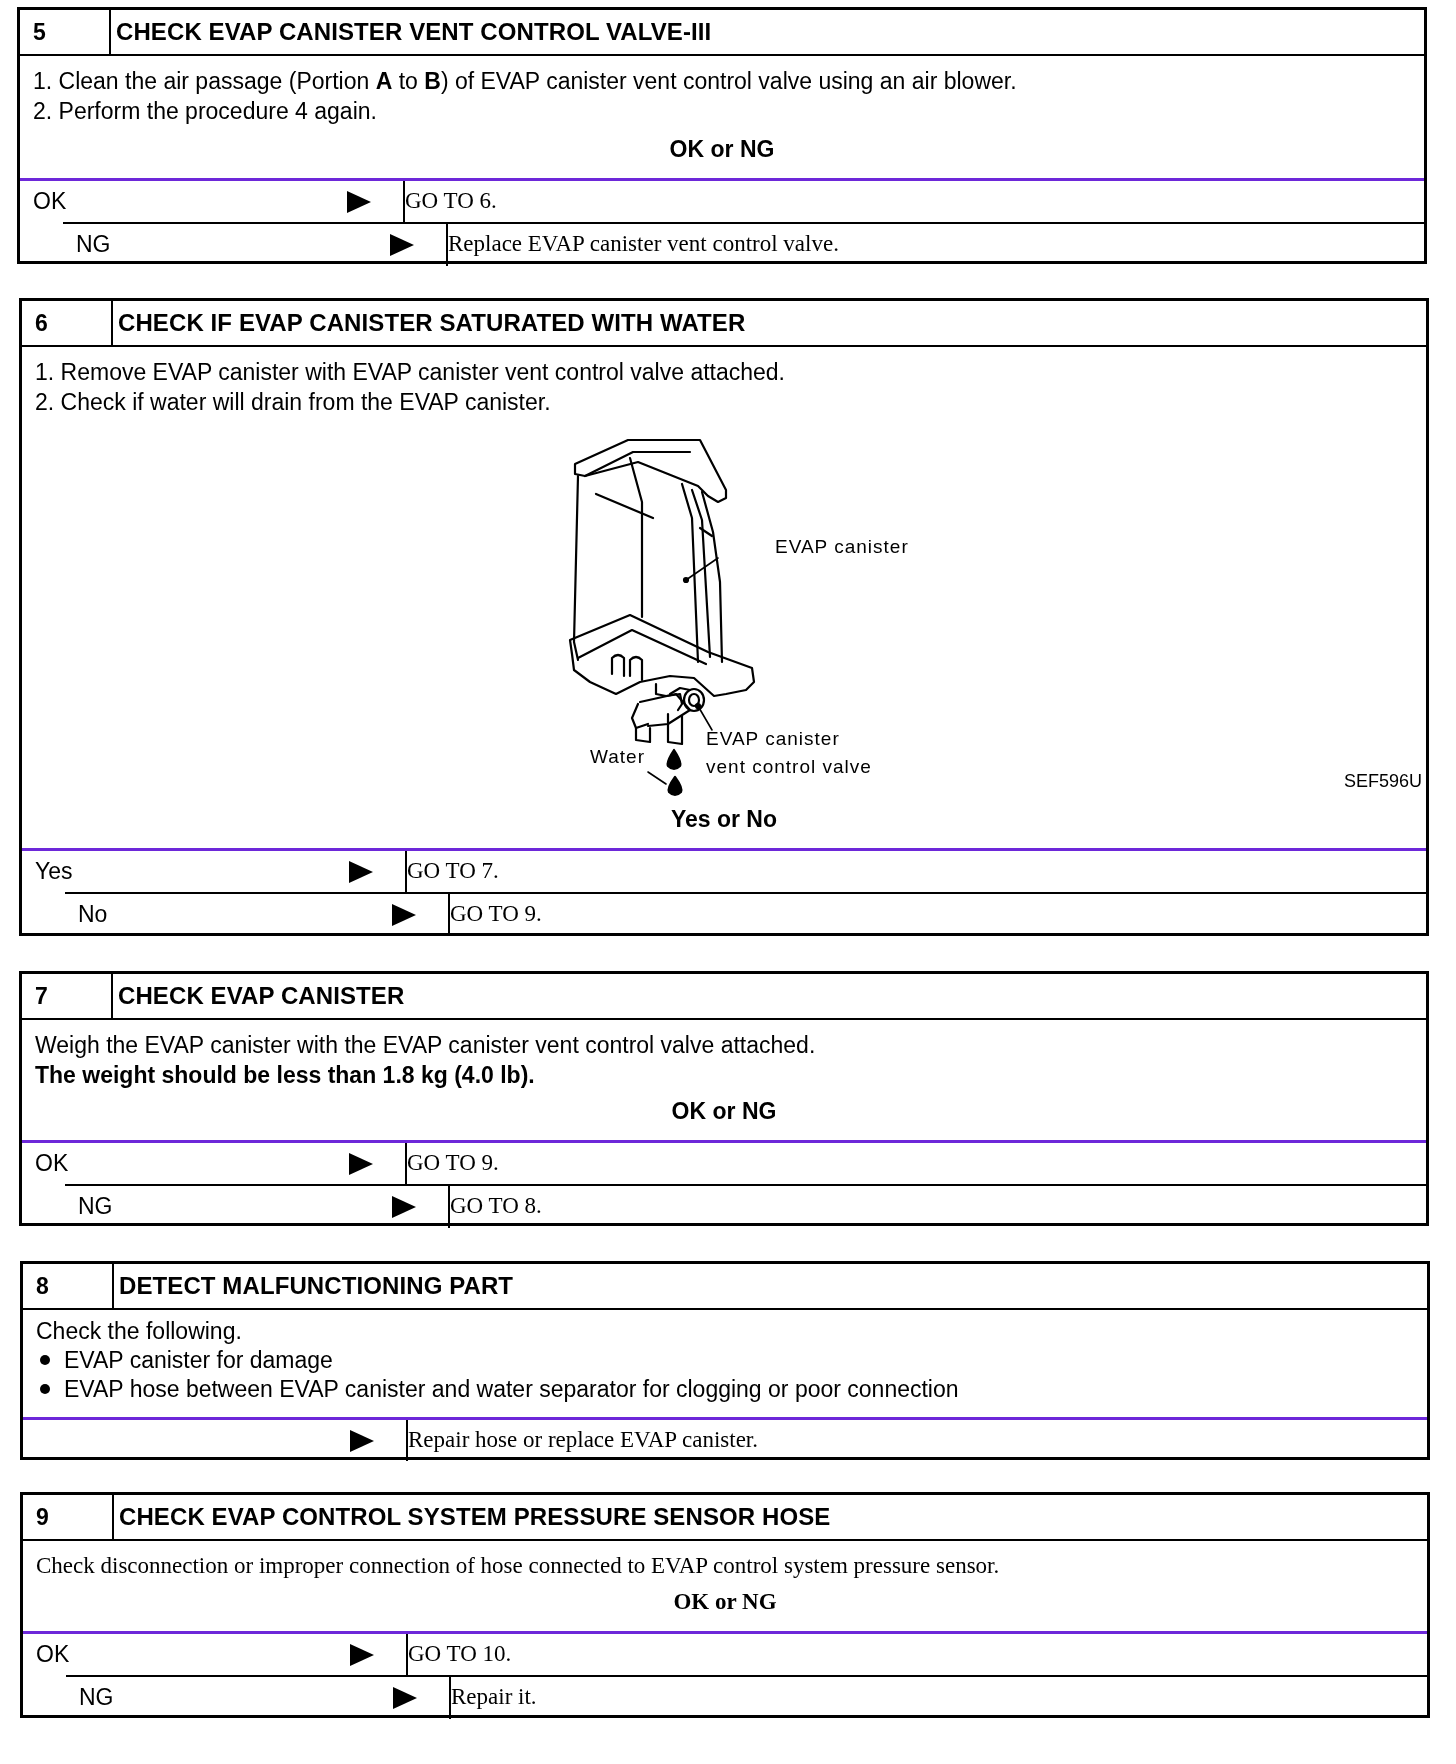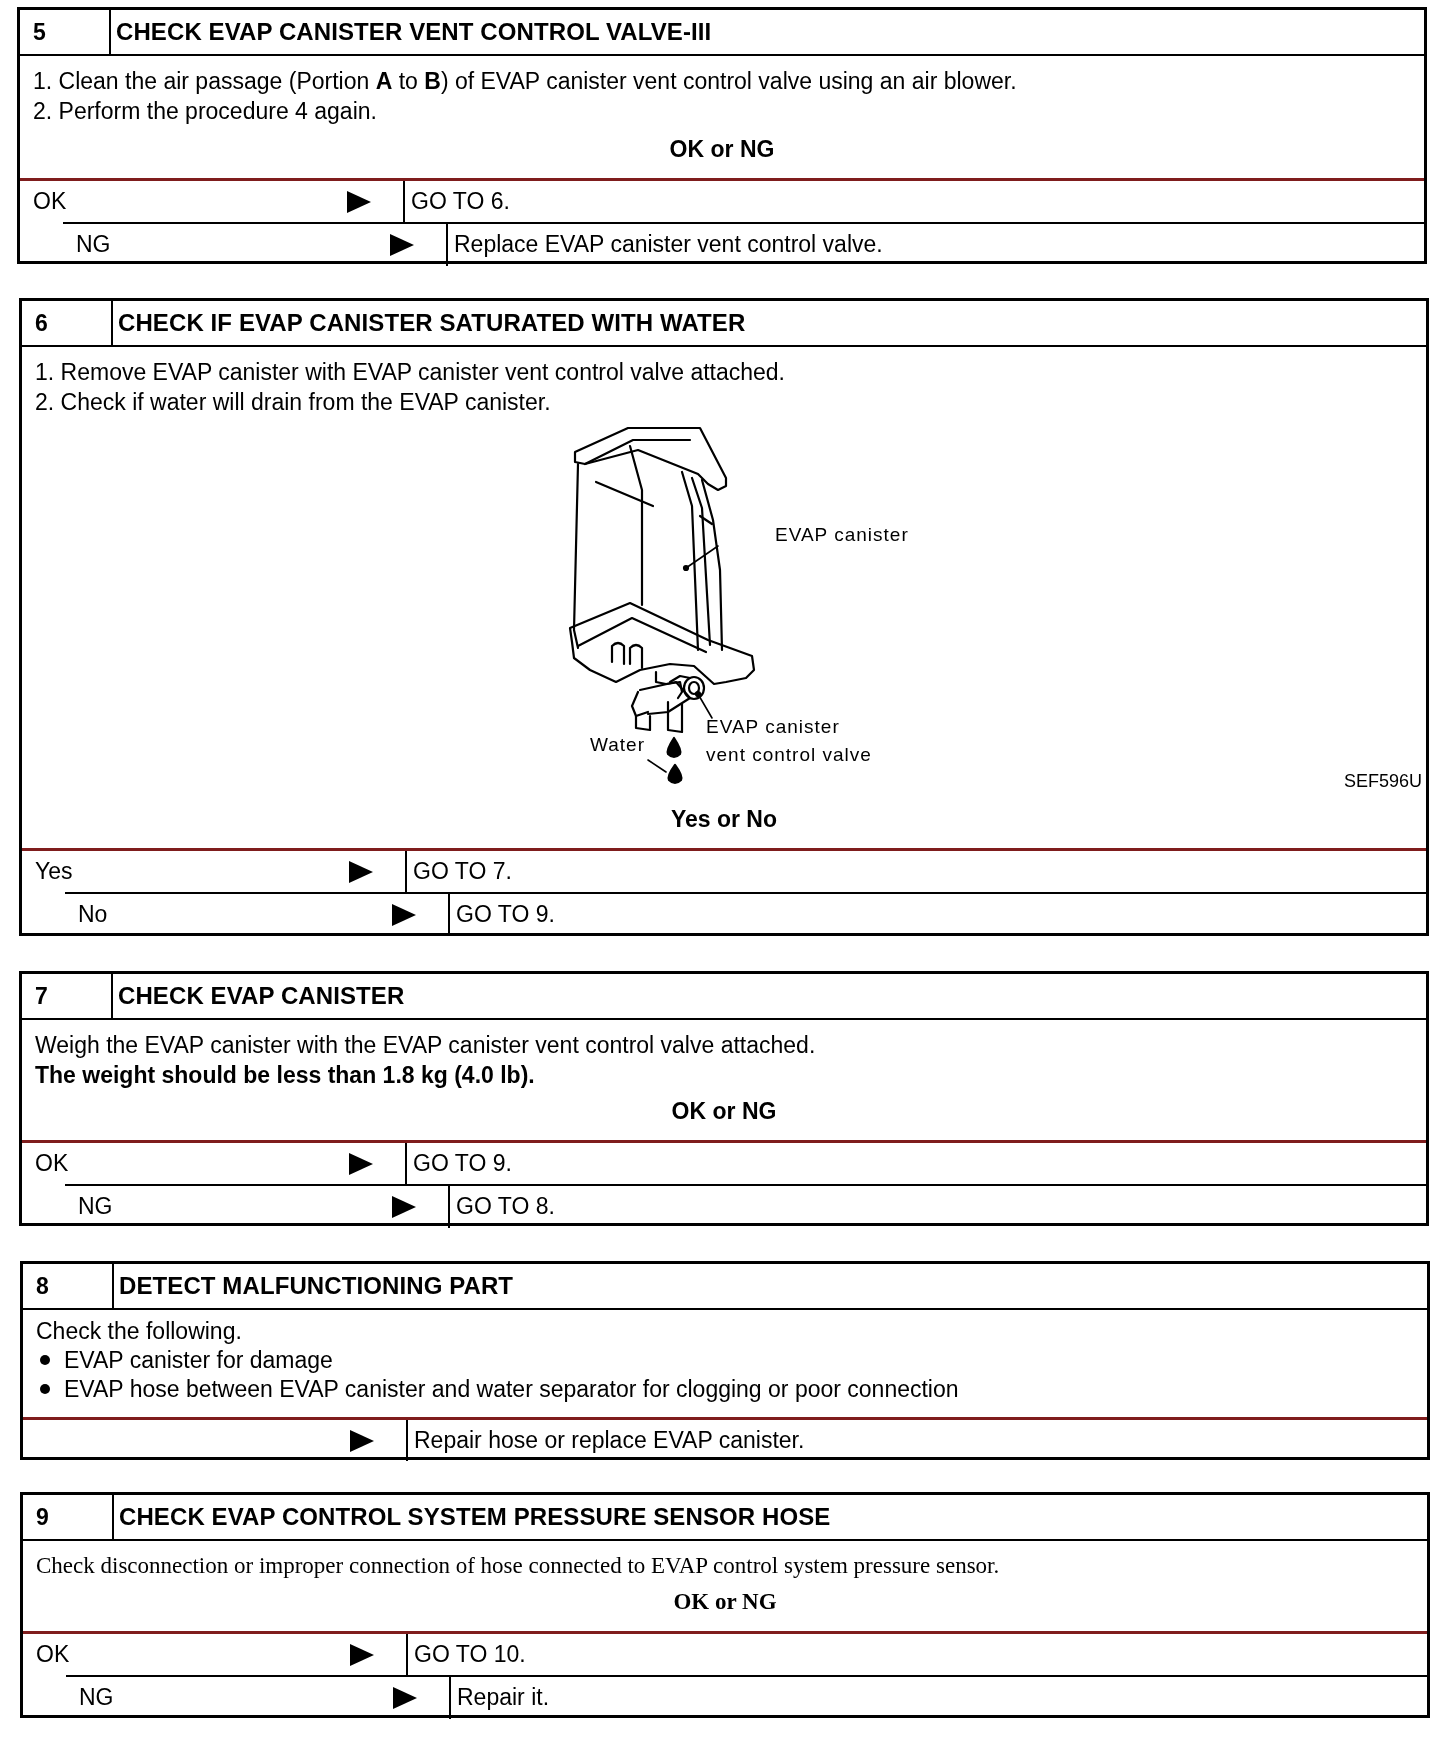--- a/index.html
+++ b/index.html
@@ -7,28 +7,28 @@
          font-family: "Liberation Sans", "DejaVu Sans", sans-serif; color: #000; }
   .box { position: absolute; left: 17px; width: 1410px; border: 3px solid #000; box-sizing: border-box; }
   .hdr { display: flex; height: 46px; border-bottom: 2px solid #000; box-sizing: border-box; }
   .hdr .num { width: 91px; border-right: 2px solid #000; box-sizing: border-box; font-weight: bold;
               font-size: 23px; padding-left: 13px; line-height: 44px; }
   .hdr .title { flex: 1; font-weight: bold; font-size: 24px; padding-left: 5px; line-height: 44px; letter-spacing: 0.1px; }
   .body { position: relative; box-sizing: border-box; padding: 10px 13px 8px 13px; font-size: 23px; line-height: 30px; }
   .body .line { white-space: nowrap; }
   .body .bold { font-weight: bold; }
   .body .result { position: absolute; left: 0; right: 0; bottom: 14px; text-align: center; font-weight: bold; font-size: 23px; }
-  .row { display: flex; height: 44px; border-top: 3px solid #7f1d1d; box-sizing: border-box; font-size: 23px; }
+  .row { display: flex; height: 44px; border-top: 3px solid #6d28d9; box-sizing: border-box; font-size: 23px; }
   .row + .row { border-top: 2px solid #000; margin-left: 43px; }
   .row .cond { width: 385px; position: relative; border-right: 2px solid #000; box-sizing: border-box; padding-left: 13px; line-height: 40px; }
   .row .arrow { position: absolute; left: 327px; top: 10px; width: 0; height: 0;
                 border-top: 11px solid transparent; border-bottom: 11px solid transparent; border-left: 24px solid #000; }
-  .row .action { flex: 1; padding-left: 6px; line-height: 40px; }
+  .row .action { flex: 1; line-height: 40px; font-family: Liberation Serif, serif; }
   .bullet { display: inline-block; width: 10px; height: 10px; border-radius: 50%; background: #000; margin: 0 14px 3px 4px; vertical-align: middle; }
-  .figure { position: absolute; left: 530px; top: 420px; width: 420px; height: 380px; }
+  .figure { position: absolute; left: 530px; top: 432px; width: 420px; height: 380px; }
   .fig-code { position: absolute; right: 34px; top: 771px; font-size: 18px; }
   .fig-label { position: absolute; font-size: 19px; letter-spacing: 1px; white-space: nowrap; }
 </style>
 </head>
 <body>
 
 <div class="box" style="top:7px; height:257px;">
   <div class="hdr">
     <div class="num">5</div>
     <div class="title">CHECK EVAP CANISTER VENT CONTROL VALVE-III</div>

